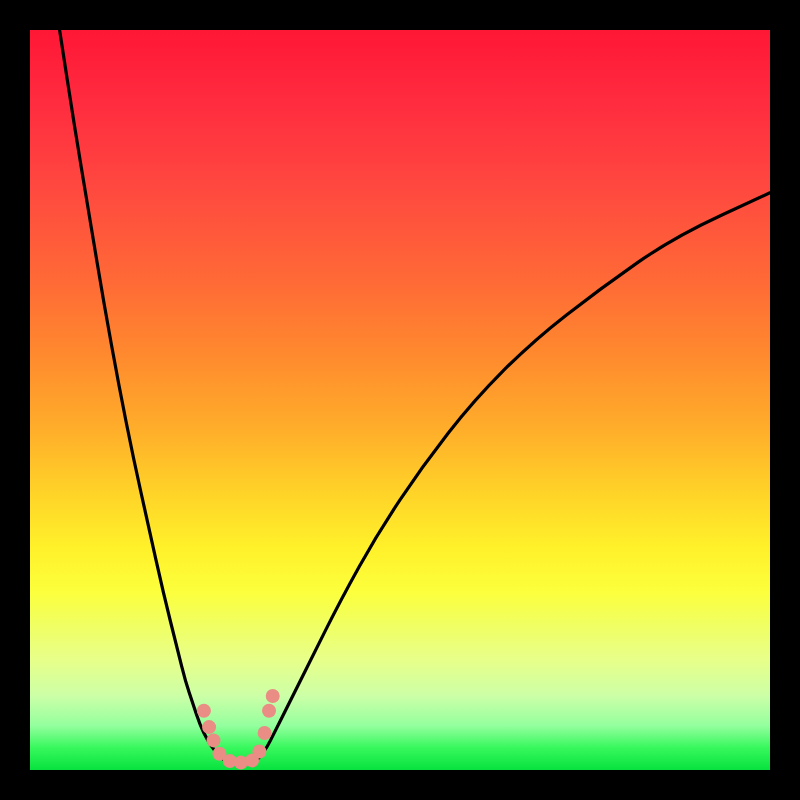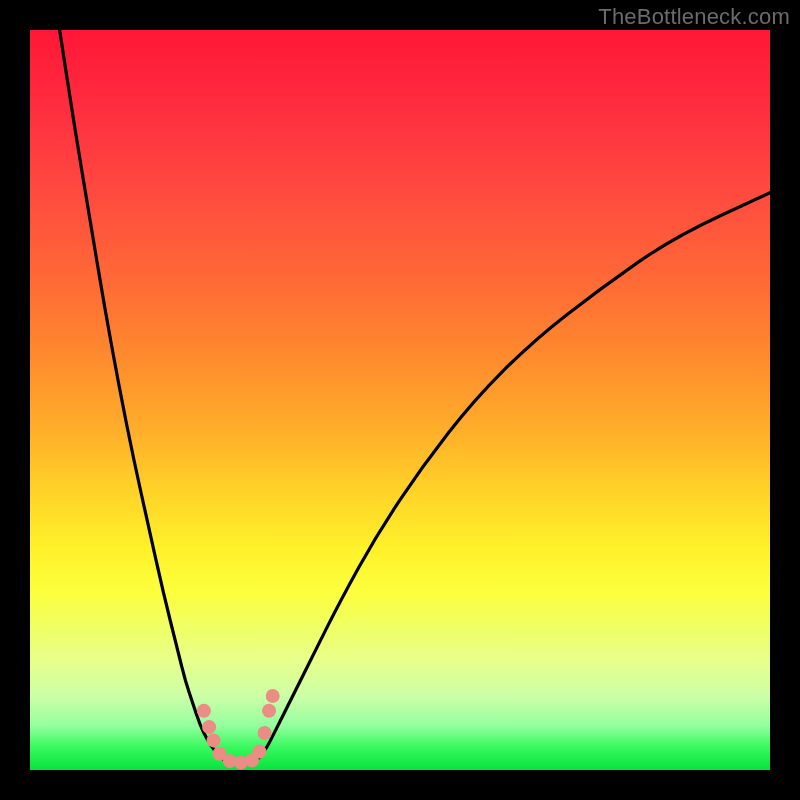--- a/index.html
+++ b/index.html
@@ -66,21 +66,20 @@
     height: 740px;
   }
   svg {
     display: block;
   }
 </style>
 </head>
 <body>
 
 <div class="frame">
-  <div class="watermark">TheBottleneck.com</div>
 
   <div class="plot-area">
     <div class="gradient-bg"></div>
     <svg class="curve-layer" viewBox="0 0 740 740" width="740" height="740" xmlns="http://www.w3.org/2000/svg">
       <g>
         <path id="path-left" d="M 29.60 0.00 Q 29.60 0.00 37.00 48.10 Q 44.40 96.20 51.80 140.60 Q 59.20 185.00 66.60 229.40 Q 74.00 273.80 81.40 314.50 Q 88.80 355.20 96.20 392.20 Q 103.60 429.20 111.00 462.50 Q 118.40 495.80 125.80 529.10 Q 133.20 562.40 140.60 592.00 Q 148.00 621.60 151.70 636.40 Q 155.40 651.20 159.10 662.30 Q 162.80 673.40 166.50 684.50 Q 170.20 695.60 173.90 703.00 Q 177.60 710.40 181.30 715.95 Q 185.00 721.50 188.70 725.20 Q 192.40 728.90 196.10 730.75 T 199.80 732.60" fill="none" stroke="#000" stroke-width="3.2" stroke-linecap="round" stroke-linejoin="round"></path>
         <path id="path-valley" d="M 185.00 721.50 Q 185.00 721.50 188.70 725.20 Q 192.40 728.90 196.10 730.75 Q 199.80 732.60 203.50 733.34 Q 207.20 734.08 210.90 733.71 Q 214.60 733.34 218.30 732.97 Q 222.00 732.60 225.70 730.01 T 229.40 727.42" fill="none" stroke="#000" stroke-width="3.2" stroke-linecap="round" stroke-linejoin="round"></path>
         <path id="path-right" d="M 222.00 732.60 Q 222.00 732.60 225.70 730.01 Q 229.40 727.42 233.10 722.61 Q 236.80 717.80 240.50 710.40 Q 244.20 703.00 251.60 688.20 Q 259.00 673.40 270.10 651.20 Q 281.20 629.00 296.00 599.40 Q 310.80 569.80 329.30 536.50 Q 347.80 503.20 370.00 469.90 Q 392.20 436.60 418.10 403.30 Q 444.00 370.00 473.60 340.40 Q 503.20 310.80 536.50 284.90 Q 569.80 259.00 606.80 233.10 Q 643.80 207.20 691.90 185.00 T 740.00 162.80" fill="none" stroke="#000" stroke-width="3.2" stroke-linecap="round" stroke-linejoin="round"></path>
       </g>
       <g id="markers-group">

